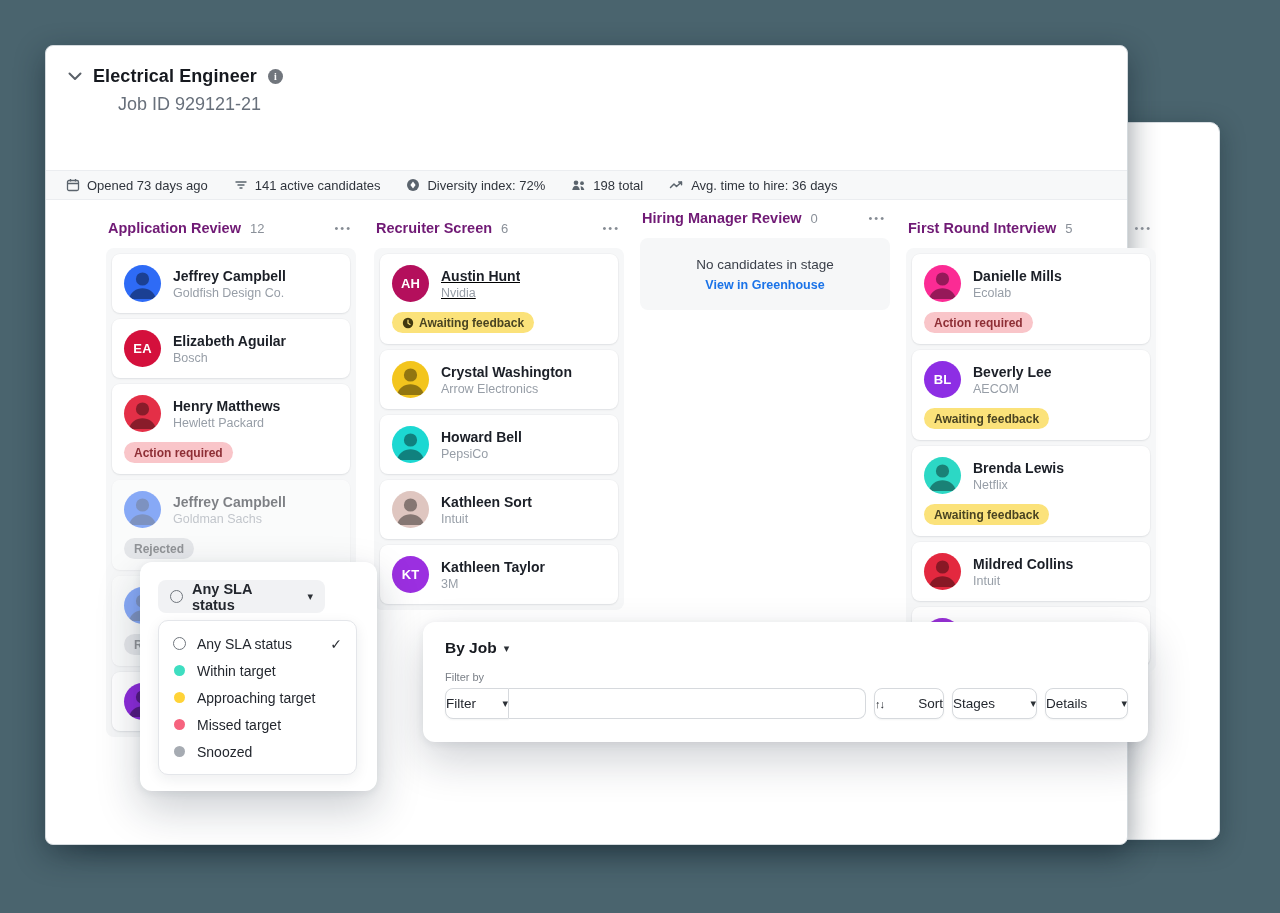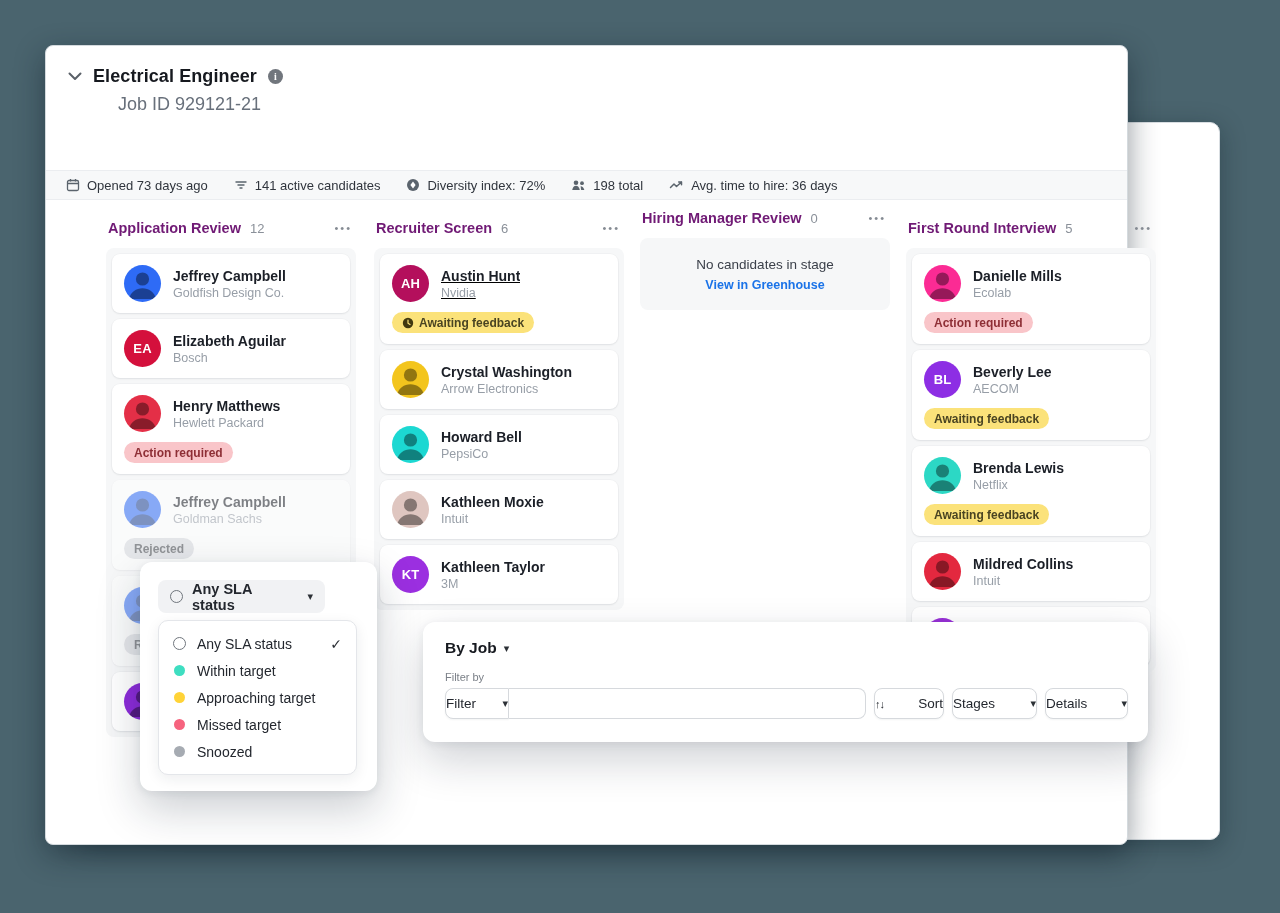--- a/index.html
+++ b/index.html
@@ -300,21 +300,21 @@
             </div>
             <div class="card">
               <div class="card-row">
                 <div class="avatar" style="background: rgb(223, 198, 192);">
                   <svg viewBox="0 0 37 37" width="37" height="37">
                     <circle cx="18.5" cy="14" r="6.6" fill="rgba(0,0,0,.40)"></circle>
                     <path d="M5 34c1.6-7.2 7.2-10.8 13.5-10.8S30.4 26.8 32 34Z" fill="rgba(0,0,0,.40)"></path>
                   </svg>
                 </div>
                 <div style="min-width: 0px;">
-                  <div class="card-name">Kathleen Moxie</div>
+                  <div class="card-name">Kathleen Sort</div>
                   <div class="card-company">Intuit</div>
                 </div>
               </div>
             </div>
             <div class="card">
               <div class="card-row">
                 <div class="avatar" style="background: rgb(155, 47, 224);">
                   <span class="avatar-initials">KT</span>
                 </div>
                 <div style="min-width: 0px;">

